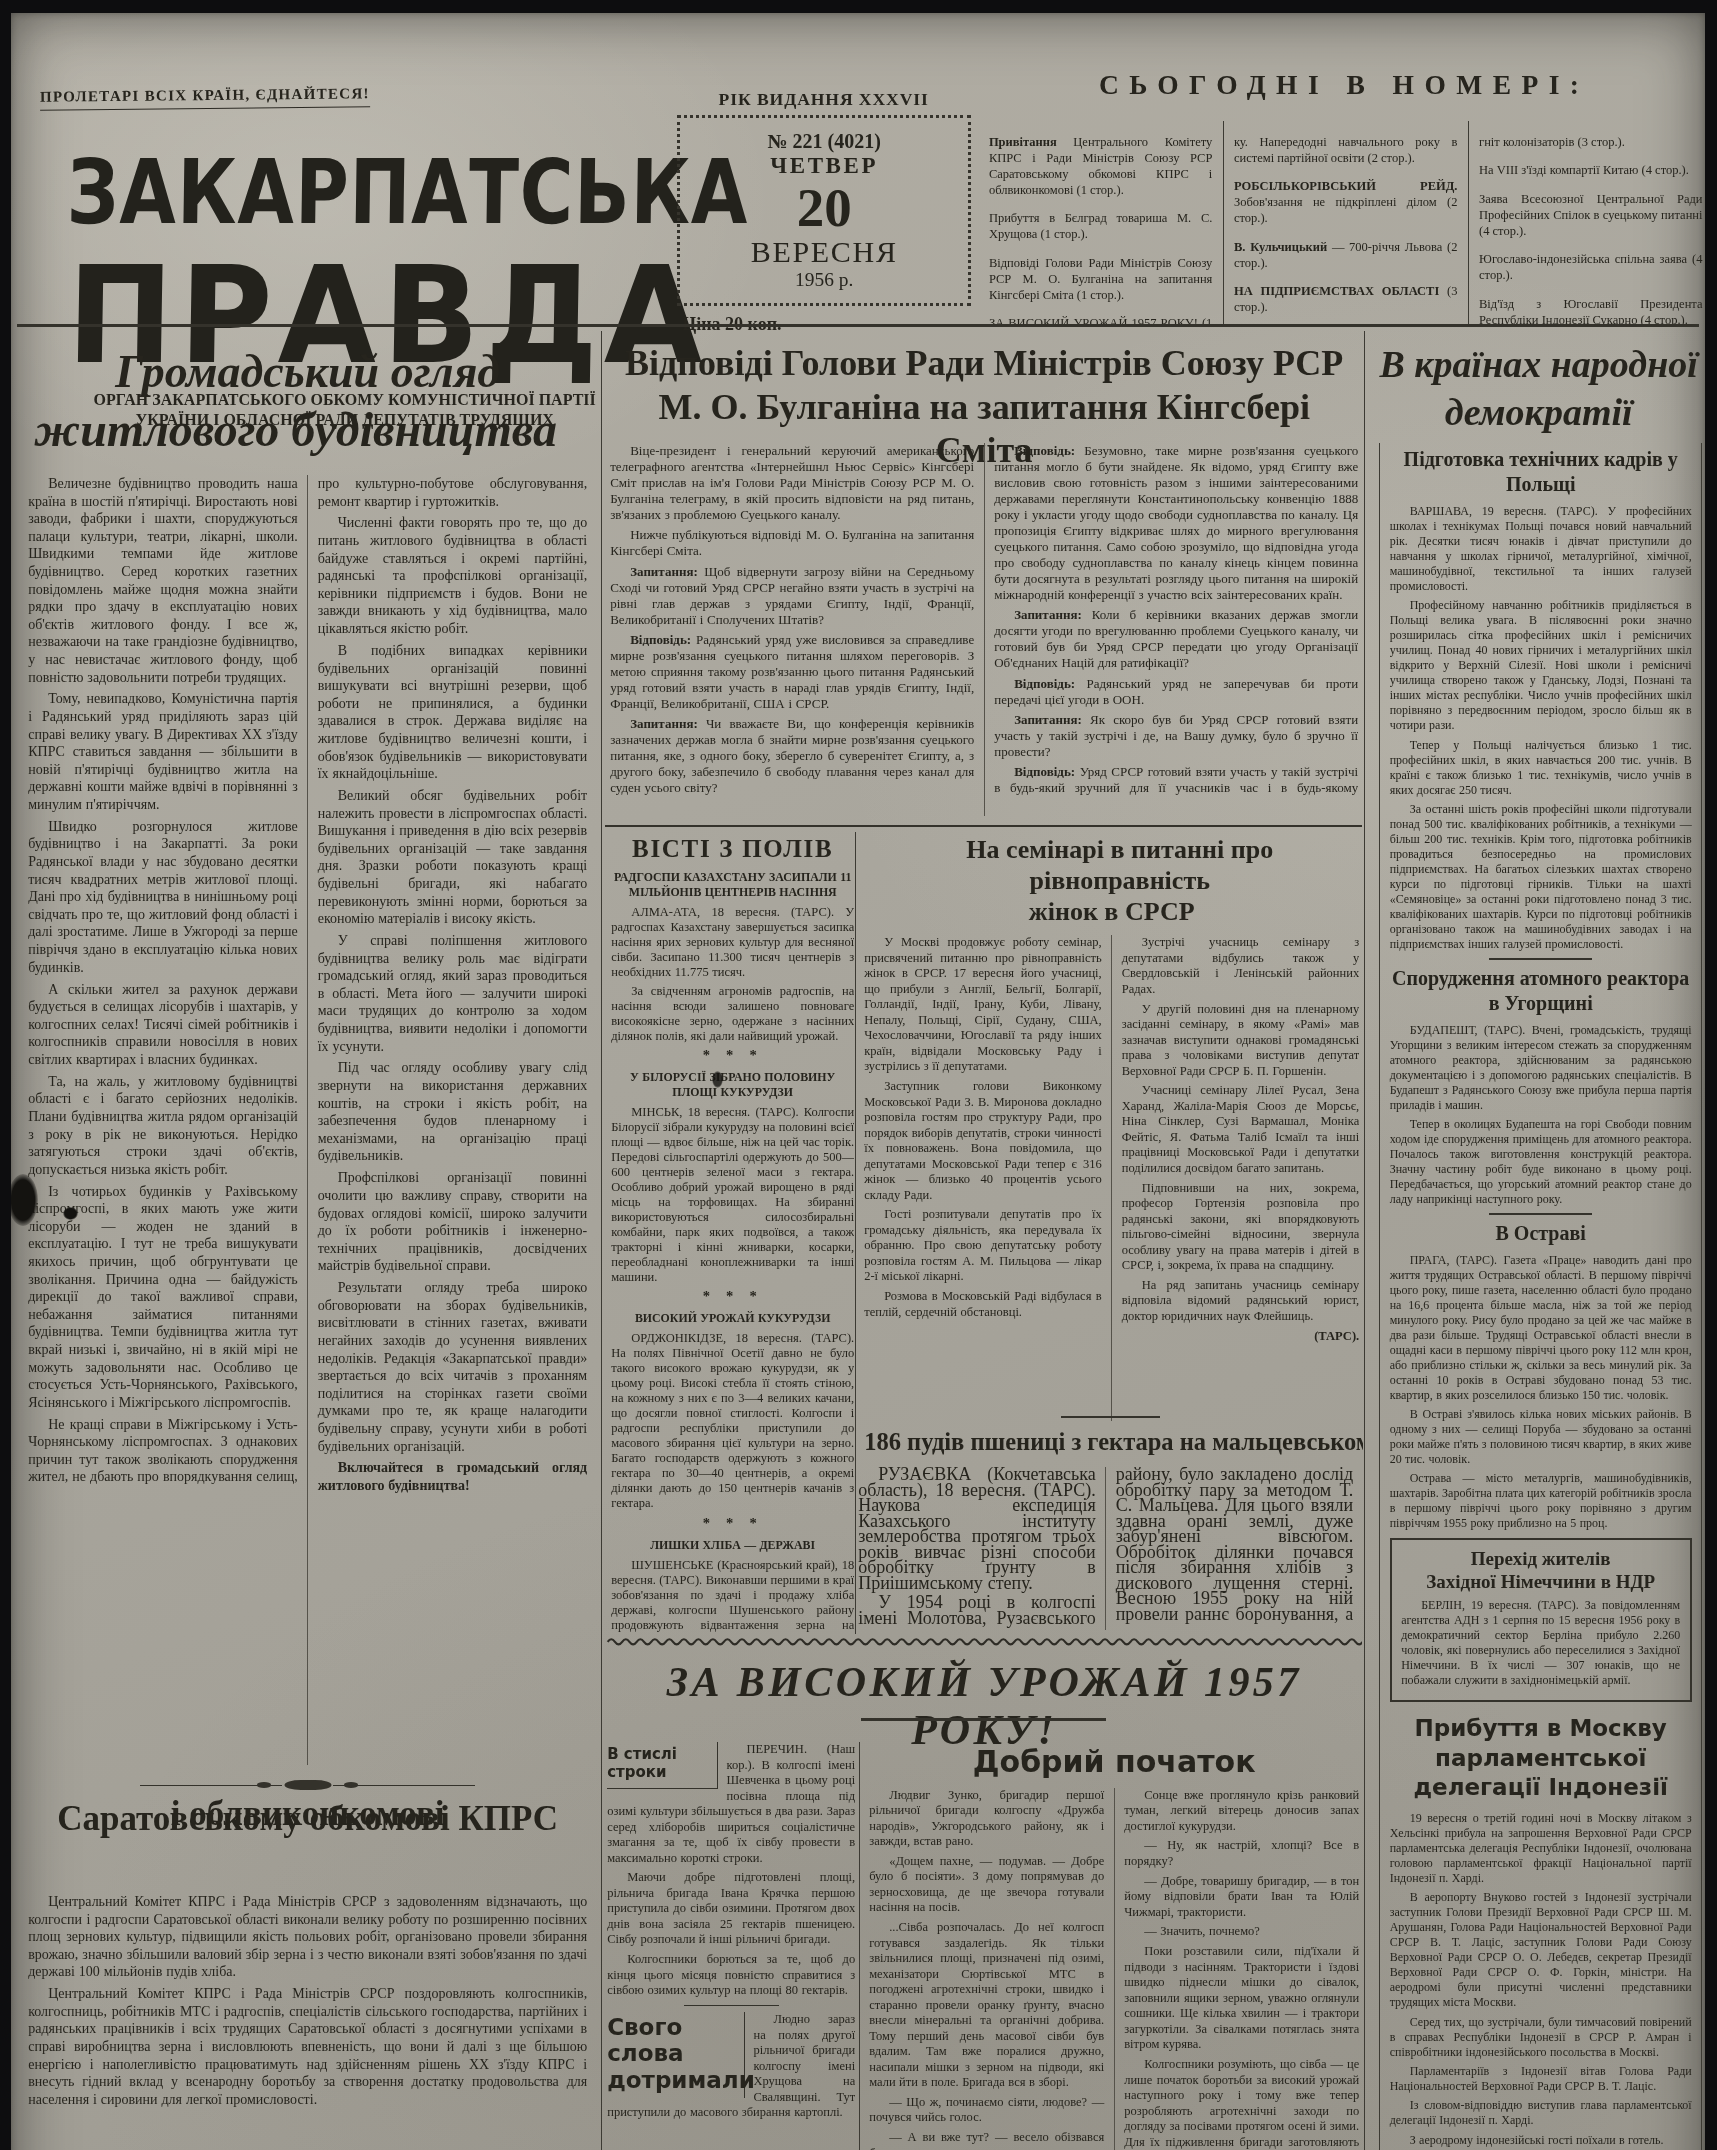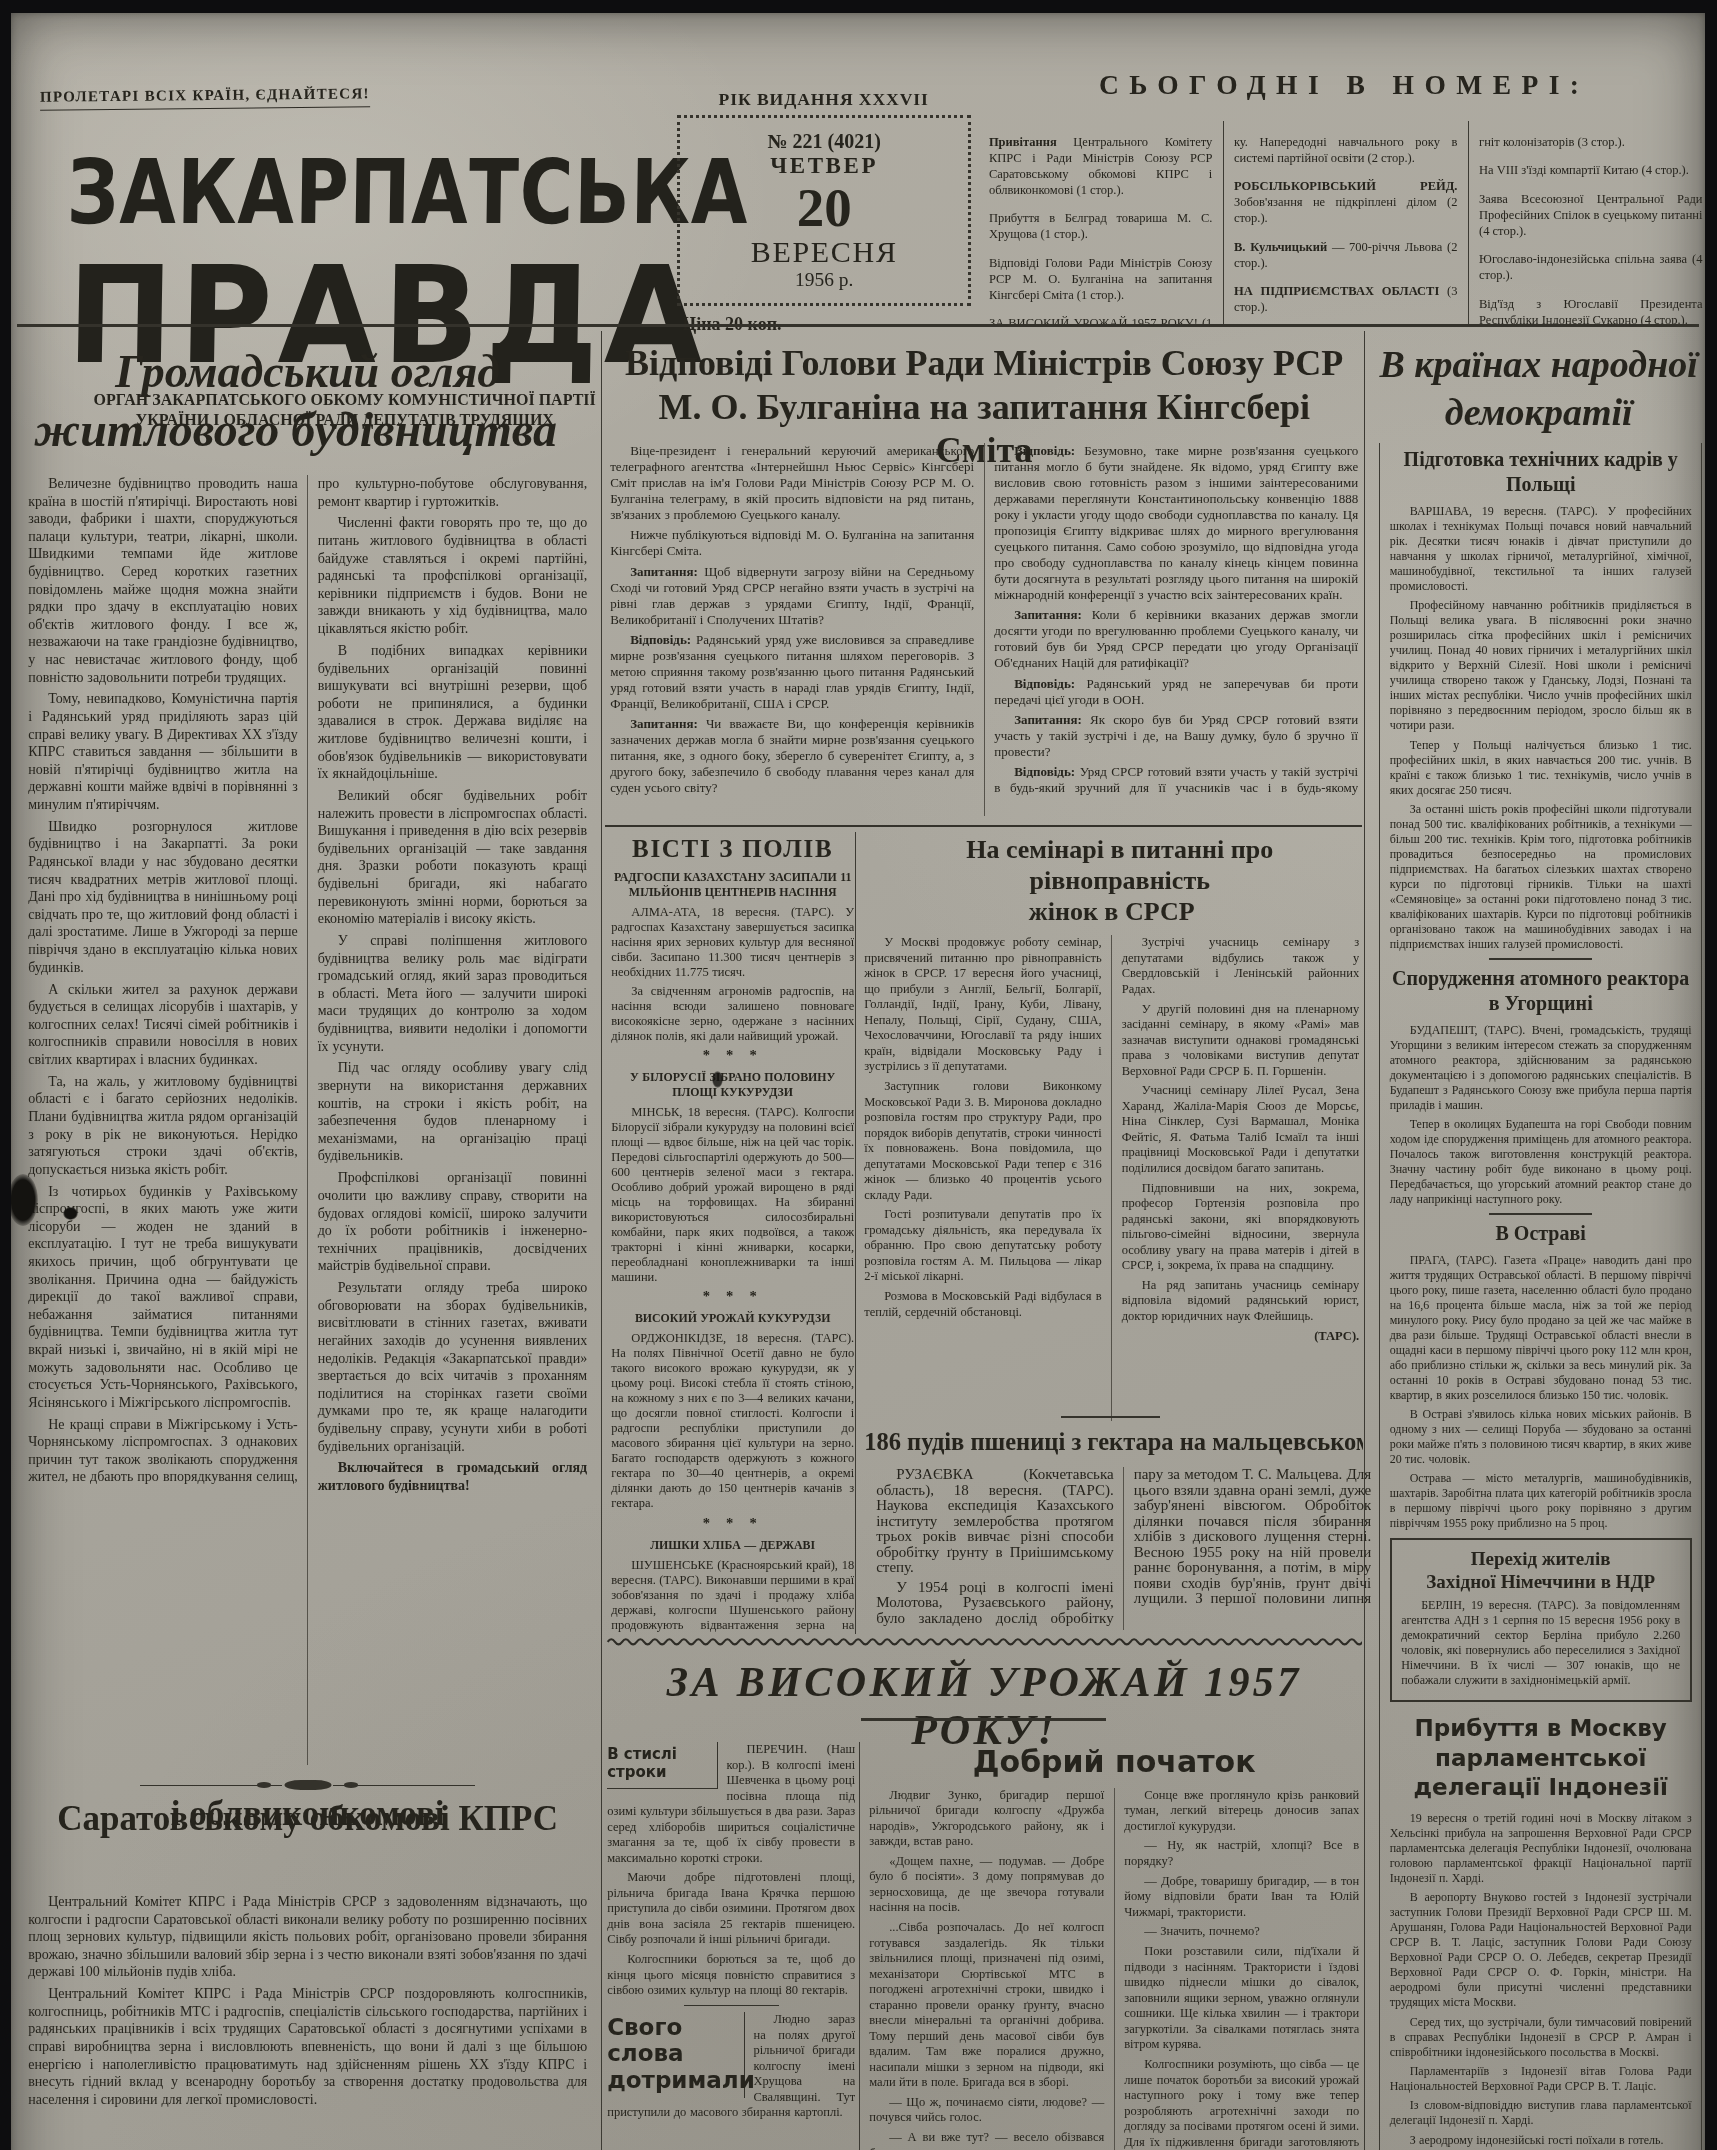--- a/index.html
+++ b/index.html
@@ -183,21 +183,21 @@
           <p>Учасниці семінару Лілеї Русал, Зена Харанд, Жаліла-Марія Сюоз де Морсьє, Ніна Сінклер, Сузі Вармашал, Моніка Фейтіс, Я. Фатьма Таліб Ісмаїл та інші працівниці Московської Ради і депутатки поділилися досвідом багато запитань.</p>
           <p>Підповнивши на них, зокрема, професор Гортензія розповіла про радянські закони, які впорядковують пільгово-сімейні відносини, звернула особливу увагу на права матерів і дітей в СРСР, і, зокрема, їх права на спадщину.</p>
           <p>На ряд запитань учасниць семінару відповіла відомий радянський юрист, доктор юридичних наук Флейшиць.</p>
           <p class="sig">(ТАРС).</p>
         </div>
     </div>
 
     <div class="abs hrule" style="left:1050px;top:1403px;width:99px;height:2.2px;"></div>
 
     <div class="abs b" style="left:853px;top:1416px;width:499px;font-size:24.5px;line-height:1.1;white-space:nowrap;overflow:hidden;">186 пудів пшениці з гектара на мальцевському пару</div>
-    <div class="abs cols2 bodytxt clip" style="left:865px;top:1454px;width:495px;height:163px;font-size:15px;line-height:15.5px;">
+    <div class="abs cols2 bodytxt clip" style="left:847px;top:1454px;width:495px;height:163px;font-size:18px;line-height:15.5px;">
         <p>РУЗАЄВКА (Кокчетавська область), 18 вересня. (ТАРС). Наукова експедиція Казахського інституту землеробства протягом трьох років вивчає різні способи обробітку ґрунту в Приішимському степу.</p>
         <p>У 1954 році в колгоспі імені Молотова, Рузаєвського району, було закладено дослід обробітку пару за методом Т. С. Мальцева. Для цього взяли здавна орані землі, дуже забур'янені вівсюгом. Обробіток ділянки почався після збирання хлібів з дискового лущення стерні. Весною 1955 року на ній провели раннє боронування, а потім, в міру появи сходів бур'янів, ґрунт двічі лущили. З першої половини липня ділянку зорали плугами без полиць на глибину 30—35 сантиметрів.</p>
         <p>Оскільки літо 1955 року було сухе, масове проростання бур'янів відбувалося тільки восени, після рясних опадів. Тому довелося провести ще осіннє лущення, яке очистило поля від бур'янів. Взимку вели дворазове снігозатримання.</p>
       </div>
 
     <svg class="abs" id="wavy" style="left:594px;top:1625px;" width="757" height="7.7" viewBox="0 0 1760 18">
       <path id="wavypath" fill="none" stroke="#2e2c26" stroke-width="5" d="M0 9 Q 8.5 -3 17 9 Q 25.5 21 34 9 Q 42.5 -3 51 9 Q 59.5 21 68 9 Q 76.5 -3 85 9 Q 93.5 21 102 9 Q 110.5 -3 119 9 Q 127.5 21 136 9 Q 144.5 -3 153 9 Q 161.5 21 170 9 Q 178.5 -3 187 9 Q 195.5 21 204 9 Q 212.5 -3 221 9 Q 229.5 21 238 9 Q 246.5 -3 255 9 Q 263.5 21 272 9 Q 280.5 -3 289 9 Q 297.5 21 306 9 Q 314.5 -3 323 9 Q 331.5 21 340 9 Q 348.5 -3 357 9 Q 365.5 21 374 9 Q 382.5 -3 391 9 Q 399.5 21 408 9 Q 416.5 -3 425 9 Q 433.5 21 442 9 Q 450.5 -3 459 9 Q 467.5 21 476 9 Q 484.5 -3 493 9 Q 501.5 21 510 9 Q 518.5 -3 527 9 Q 535.5 21 544 9 Q 552.5 -3 561 9 Q 569.5 21 578 9 Q 586.5 -3 595 9 Q 603.5 21 612 9 Q 620.5 -3 629 9 Q 637.5 21 646 9 Q 654.5 -3 663 9 Q 671.5 21 680 9 Q 688.5 -3 697 9 Q 705.5 21 714 9 Q 722.5 -3 731 9 Q 739.5 21 748 9 Q 756.5 -3 765 9 Q 773.5 21 782 9 Q 790.5 -3 799 9 Q 807.5 21 816 9 Q 824.5 -3 833 9 Q 841.5 21 850 9 Q 858.5 -3 867 9 Q 875.5 21 884 9 Q 892.5 -3 901 9 Q 909.5 21 918 9 Q 926.5 -3 935 9 Q 943.5 21 952 9 Q 960.5 -3 969 9 Q 977.5 21 986 9 Q 994.5 -3 1003 9 Q 1011.5 21 1020 9 Q 1028.5 -3 1037 9 Q 1045.5 21 1054 9 Q 1062.5 -3 1071 9 Q 1079.5 21 1088 9 Q 1096.5 -3 1105 9 Q 1113.5 21 1122 9 Q 1130.5 -3 1139 9 Q 1147.5 21 1156 9 Q 1164.5 -3 1173 9 Q 1181.5 21 1190 9 Q 1198.5 -3 1207 9 Q 1215.5 21 1224 9 Q 1232.5 -3 1241 9 Q 1249.5 21 1258 9 Q 1266.5 -3 1275 9 Q 1283.5 21 1292 9 Q 1300.5 -3 1309 9 Q 1317.5 21 1326 9 Q 1334.5 -3 1343 9 Q 1351.5 21 1360 9 Q 1368.5 -3 1377 9 Q 1385.5 21 1394 9 Q 1402.5 -3 1411 9 Q 1419.5 21 1428 9 Q 1436.5 -3 1445 9 Q 1453.5 21 1462 9 Q 1470.5 -3 1479 9 Q 1487.5 21 1496 9 Q 1504.5 -3 1513 9 Q 1521.5 21 1530 9 Q 1538.5 -3 1547 9 Q 1555.5 21 1564 9 Q 1572.5 -3 1581 9 Q 1589.5 21 1598 9 Q 1606.5 -3 1615 9 Q 1623.5 21 1632 9 Q 1640.5 -3 1649 9 Q 1657.5 21 1666 9 Q 1674.5 -3 1683 9 Q 1691.5 21 1700 9 Q 1708.5 -3 1717 9 Q 1725.5 21 1734 9 Q 1742.5 -3 1751 9 Q 1759.5 21 1768 9"></path>
     </svg>
 
     <div class="abs c i b" style="left:599px;top:1645px;width:748px;font-size:42px;letter-spacing:3.4px;">ЗА ВИСОКИЙ УРОЖАЙ 1957 РОКУ!</div>

